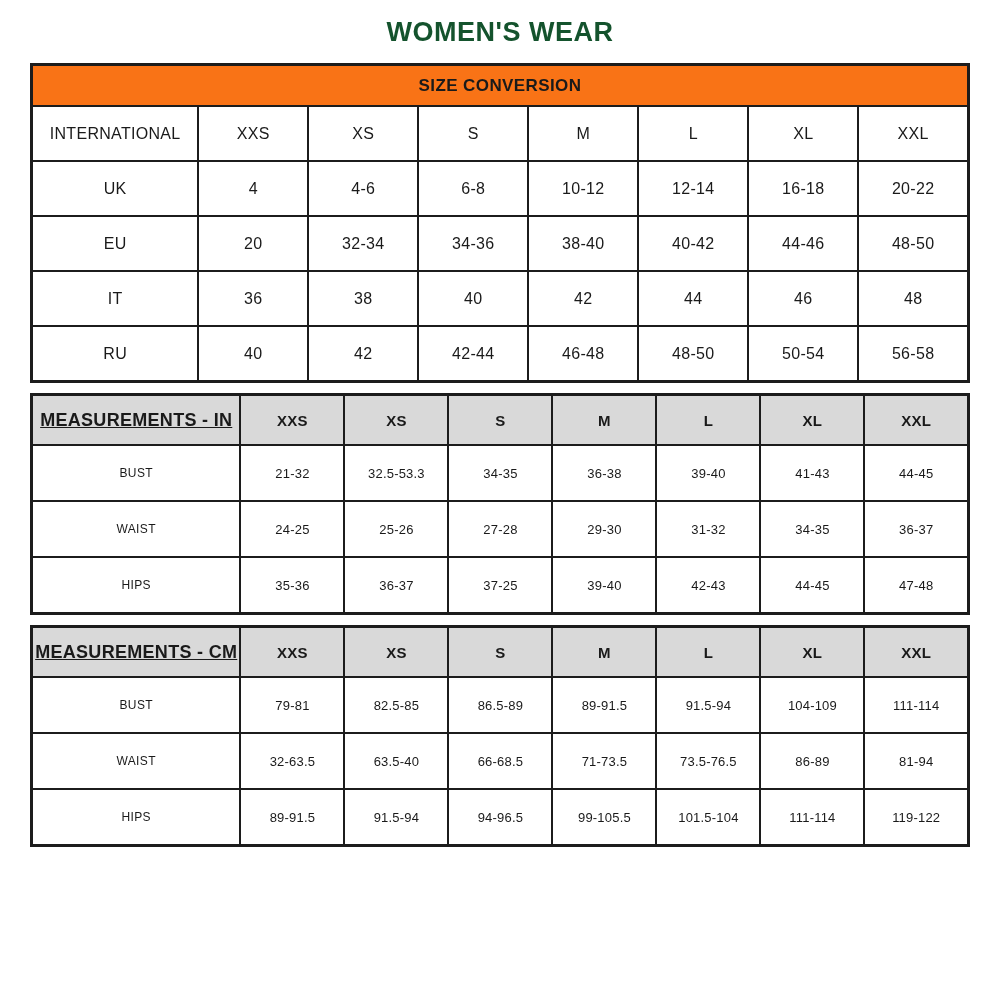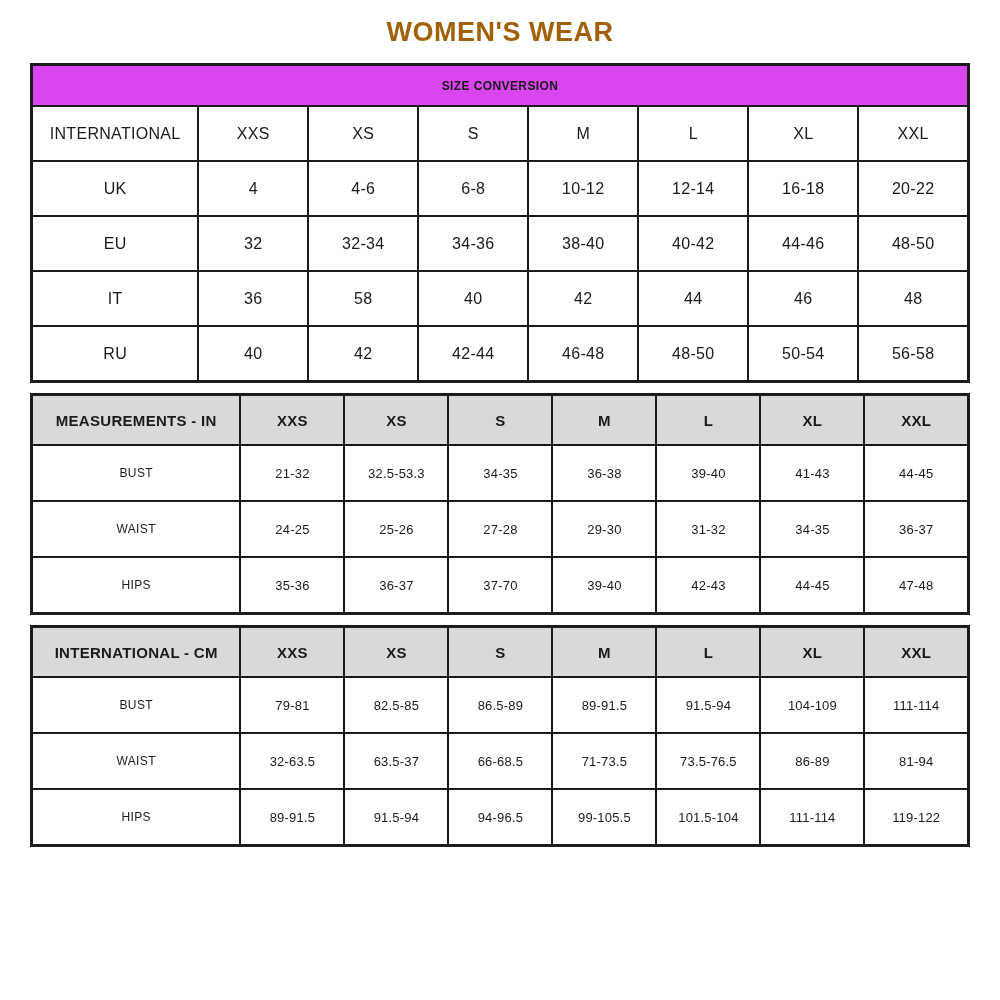--- a/index.html
+++ b/index.html
@@ -16,63 +16,64 @@
     width: 940px;
     margin: 0 auto;
   }
   h1.page-title {
     text-align: center;
     font-size: 27px;
     font-weight: bold;
     letter-spacing: 0.5px;
     margin: 0;
     padding: 17px 0 15px 0;
-    color: #a16207;
+    color: #14532d;
   }
   table.tbl {
     width: 100%;
     border-collapse: collapse;
     table-layout: fixed;
     border: 3px solid #1c1c1c;
   }
   table.tbl + table.tbl {
     margin-top: 10px;
   }
   .tbl th, .tbl td {
     border: 2px solid #1c1c1c;
     text-align: center;
     vertical-align: middle;
     padding: 0 2px;
     overflow: hidden;
     white-space: nowrap;
   }
   
   .tbl-conversion th.caption {
-    background: #d946ef;
+    background: #f97316;
     height: 39px;
-    font-size: 12px;
+    font-size: 17px;
     font-weight: bold;
     letter-spacing: 0.4px;
   }
   .tbl-conversion td {
     height: 53px;
     font-size: 16px;
     font-weight: normal;
     letter-spacing: 0.3px;
   }
   
   .tbl-meas thead th {
     background: #d9d9d9;
     height: 48px;
     font-size: 15px;
     font-weight: bold;
     letter-spacing: 0.3px;
   }
   .tbl-meas thead th.hdr-label {
-    font-size: 15px;
+    font-size: 18px;
+    text-decoration: underline;
   }
   .tbl-meas tbody td {
     height: 54px;
   }
   .tbl-meas tbody td.label-cell {
     font-size: 12px;
     letter-spacing: 0.4px;
   }
   .tbl-meas tbody td.value-cell {
     font-size: 13px;
@@ -119,32 +120,32 @@
           <td class="value-cell">4</td>
           <td class="value-cell">4-6</td>
           <td class="value-cell">6-8</td>
           <td class="value-cell">10-12</td>
           <td class="value-cell">12-14</td>
           <td class="value-cell">16-18</td>
           <td class="value-cell">20-22</td>
         </tr>
         <tr>
           <td class="label-cell">EU</td>
-          <td class="value-cell">32</td>
+          <td class="value-cell">20</td>
           <td class="value-cell">32-34</td>
           <td class="value-cell">34-36</td>
           <td class="value-cell">38-40</td>
           <td class="value-cell">40-42</td>
           <td class="value-cell">44-46</td>
           <td class="value-cell">48-50</td>
         </tr>
         <tr>
           <td class="label-cell">IT</td>
           <td class="value-cell">36</td>
-          <td class="value-cell">58</td>
+          <td class="value-cell">38</td>
           <td class="value-cell">40</td>
           <td class="value-cell">42</td>
           <td class="value-cell">44</td>
           <td class="value-cell">46</td>
           <td class="value-cell">48</td>
         </tr>
         <tr>
           <td class="label-cell">RU</td>
           <td class="value-cell">40</td>
           <td class="value-cell">42</td>
@@ -198,21 +199,21 @@
           <td class="value-cell">27-28</td>
           <td class="value-cell">29-30</td>
           <td class="value-cell">31-32</td>
           <td class="value-cell">34-35</td>
           <td class="value-cell">36-37</td>
         </tr>
         <tr>
           <td class="label-cell">HIPS</td>
           <td class="value-cell">35-36</td>
           <td class="value-cell">36-37</td>
-          <td class="value-cell">37-70</td>
+          <td class="value-cell">37-25</td>
           <td class="value-cell">39-40</td>
           <td class="value-cell">42-43</td>
           <td class="value-cell">44-45</td>
           <td class="value-cell">47-48</td>
         </tr>
       </tbody>
   </table>
 
   <table class="tbl tbl-meas">
     <colgroup>
@@ -220,21 +221,21 @@
       <col style="width:11.1%">
         <col style="width:11.1%">
         <col style="width:11.1%">
       <col style="width:11.1%">
         <col style="width:11.1%">
         <col style="width:11.1%">
       <col style="width:11.1%">
     </colgroup>
     <thead>
         <tr>
-          <th class="hdr-label">INTERNATIONAL - CM</th>
+          <th class="hdr-label">MEASUREMENTS - CM</th>
           <th class="hdr-size">XXS</th>
           <th class="hdr-size">XS</th>
           <th class="hdr-size">S</th>
           <th class="hdr-size">M</th>
           <th class="hdr-size">L</th>
           <th class="hdr-size">XL</th>
           <th class="hdr-size">XXL</th>
         </tr>
       </thead>
     <tbody>
@@ -244,21 +245,21 @@
           <td class="value-cell">82.5-85</td>
           <td class="value-cell">86.5-89</td>
           <td class="value-cell">89-91.5</td>
           <td class="value-cell">91.5-94</td>
           <td class="value-cell">104-109</td>
           <td class="value-cell">111-114</td>
         </tr>
         <tr>
           <td class="label-cell">WAIST</td>
           <td class="value-cell">32-63.5</td>
-          <td class="value-cell">63.5-37</td>
+          <td class="value-cell">63.5-40</td>
           <td class="value-cell">66-68.5</td>
           <td class="value-cell">71-73.5</td>
           <td class="value-cell">73.5-76.5</td>
           <td class="value-cell">86-89</td>
           <td class="value-cell">81-94</td>
         </tr>
         <tr>
           <td class="label-cell">HIPS</td>
           <td class="value-cell">89-91.5</td>
           <td class="value-cell">91.5-94</td>

